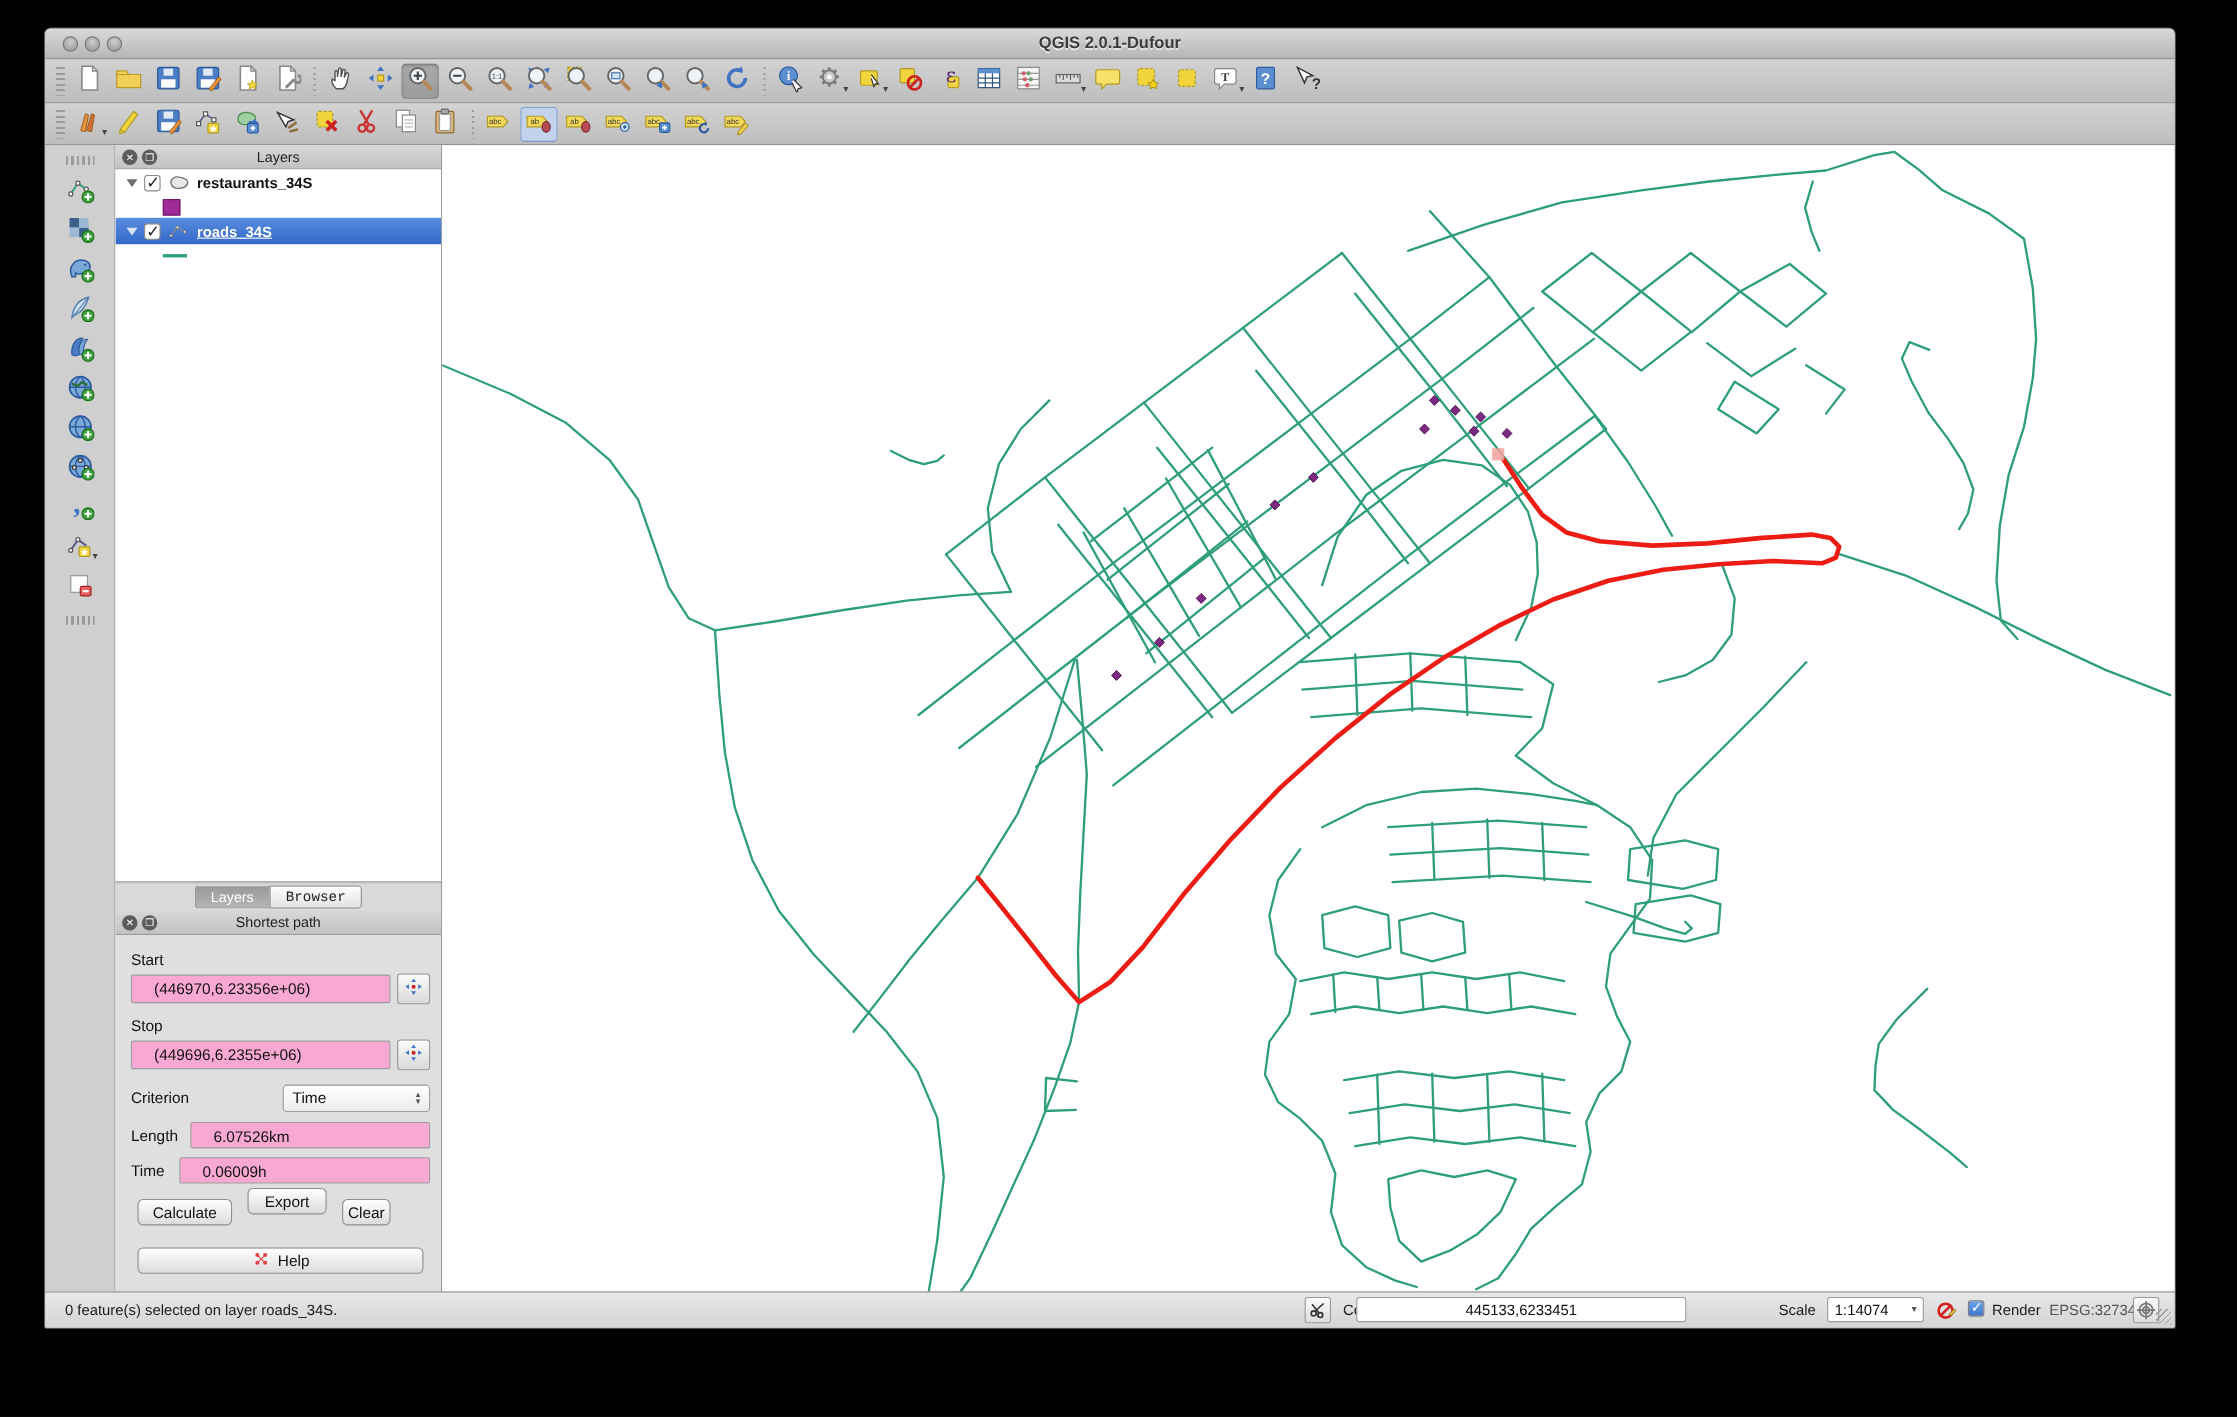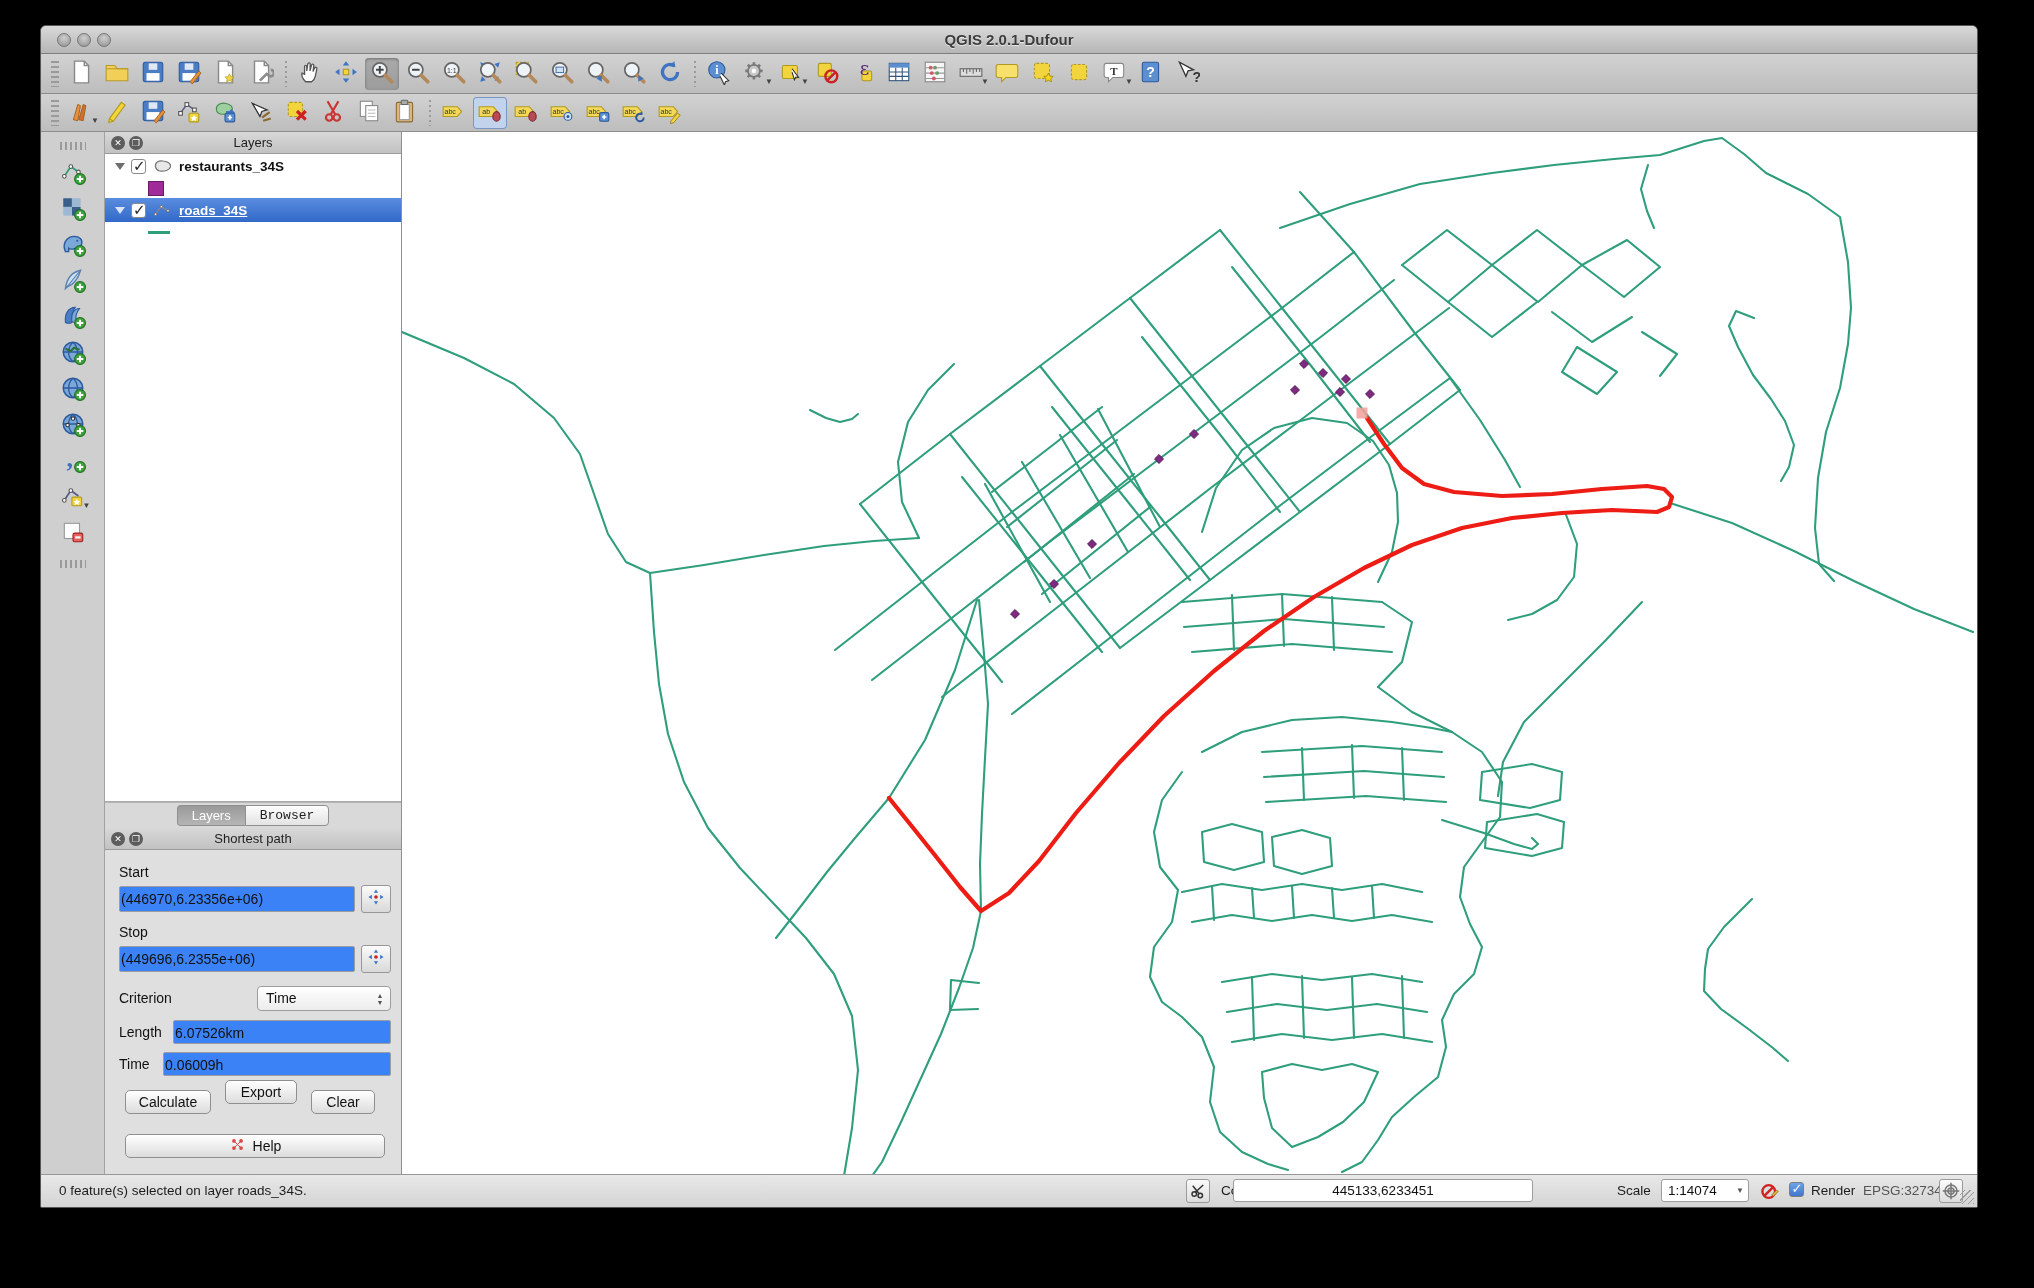--- a/index.html
+++ b/index.html
@@ -61,22 +61,22 @@
   .swatch-poly{width:16px;height:15px;background:#9e2b97;border:1px solid #6d1b68;}
   .swatch-line{width:22px;height:0;border-top:3px solid #2f9e7b;}
   #panel-tabs{position:absolute;left:0;right:0;top:670px;height:26px;background:#d9d9d9;
     border-top:1px solid #b5b5b5;display:flex;justify-content:center;align-items:center;}
   .ptab{font-size:13px;padding:2px 14px;border:1px solid #8f8f8f;background:linear-gradient(#fdfdfd,#e3e3e3);color:#222;}
   .ptab.active{background:linear-gradient(#9a9a9a,#b5b5b5);color:#fff;border-right:none;border-radius:4px 0 0 4px;}
   .ptab.right{border-radius:0 4px 4px 0;font-family:Liberation Mono, monospace;}
   
   #sp-panel{position:absolute;left:0;right:0;top:696px;bottom:0;background:#dfdfdf;}
   .sp-label{position:absolute;left:14px;font-size:14px;color:#111;}
-  .sp-input{position:absolute;background:#3b82f6;border:1px solid #9d9d9d;border-radius:2px;
-    font-size:14px;color:#111;padding:3px 1px;line-height:18px;}
+  .sp-input{position:absolute;background:#f9a8d4;border:1px solid #9d9d9d;border-radius:2px;
+    font-size:14px;color:#111;padding:3px 20px;line-height:18px;}
   .sp-capture{position:absolute;width:30px;height:28px;background:linear-gradient(#fbfbfb,#d9d9d9);
     border:1px solid #979797;border-radius:3px;display:flex;align-items:center;justify-content:center;}
   .sp-combo{position:absolute;background:linear-gradient(#ffffff,#ececec);border:1px solid #9d9d9d;
     border-radius:4px;font-size:14px;color:#111;padding:2px 8px;line-height:19px;}
   .combo-stepper{position:absolute;right:3px;top:3px;bottom:3px;width:14px;display:flex;
     flex-direction:column;align-items:center;justify-content:center;color:#555;font-size:7px;line-height:7px;}
   .mac-btn{position:absolute;height:24px;background:linear-gradient(#ffffff,#dcdcdc);
     border:1px solid #8f8f8f;border-radius:5px;font-size:14px;color:#111;text-align:center;
     display:flex;align-items:center;justify-content:center;}
   
@@ -624,21 +624,21 @@
             <span>▲</span>
             <span>▼</span>
           </span>
       </div>
       <div class="sp-label" style="top:196px">Length</div>
       <div class="sp-input" style="left:68px;top:192px;width:218px;height:24px">6.07526km</div>
       <div class="sp-label" style="top:228px">Time</div>
       <div class="sp-input" style="left:58px;top:224px;width:228px;height:24px">0.06009h</div>
       <div class="mac-btn" style="left:20px;top:262px;width:86px">Calculate</div>
       <div class="mac-btn" style="left:120px;top:252px;width:72px">Export</div>
-      <div class="mac-btn" style="left:206px;top:262px;width:64px">Clear</div>
+      <div class="mac-btn" style="left:206px;top:262px;width:44px">Clear</div>
       <div class="mac-btn" style="left:20px;top:306px;width:260px">
         <span id="help-ic"><svg width="17" height="17" viewBox="0 0 24 24" style="margin-right:7px">
               <g fill="#d44">
                 <circle cx="7" cy="7" r="2.6"></circle>
                 <circle cx="17" cy="7" r="2.6"></circle>
                 <circle cx="7" cy="17" r="2.6"></circle>
                 <circle cx="17" cy="17" r="2.6"></circle>
               </g>
               <path d="M7,7 L17,17 M17,7 L7,17" stroke="#d44" stroke-width="1.4"></path>
             </svg></span>

